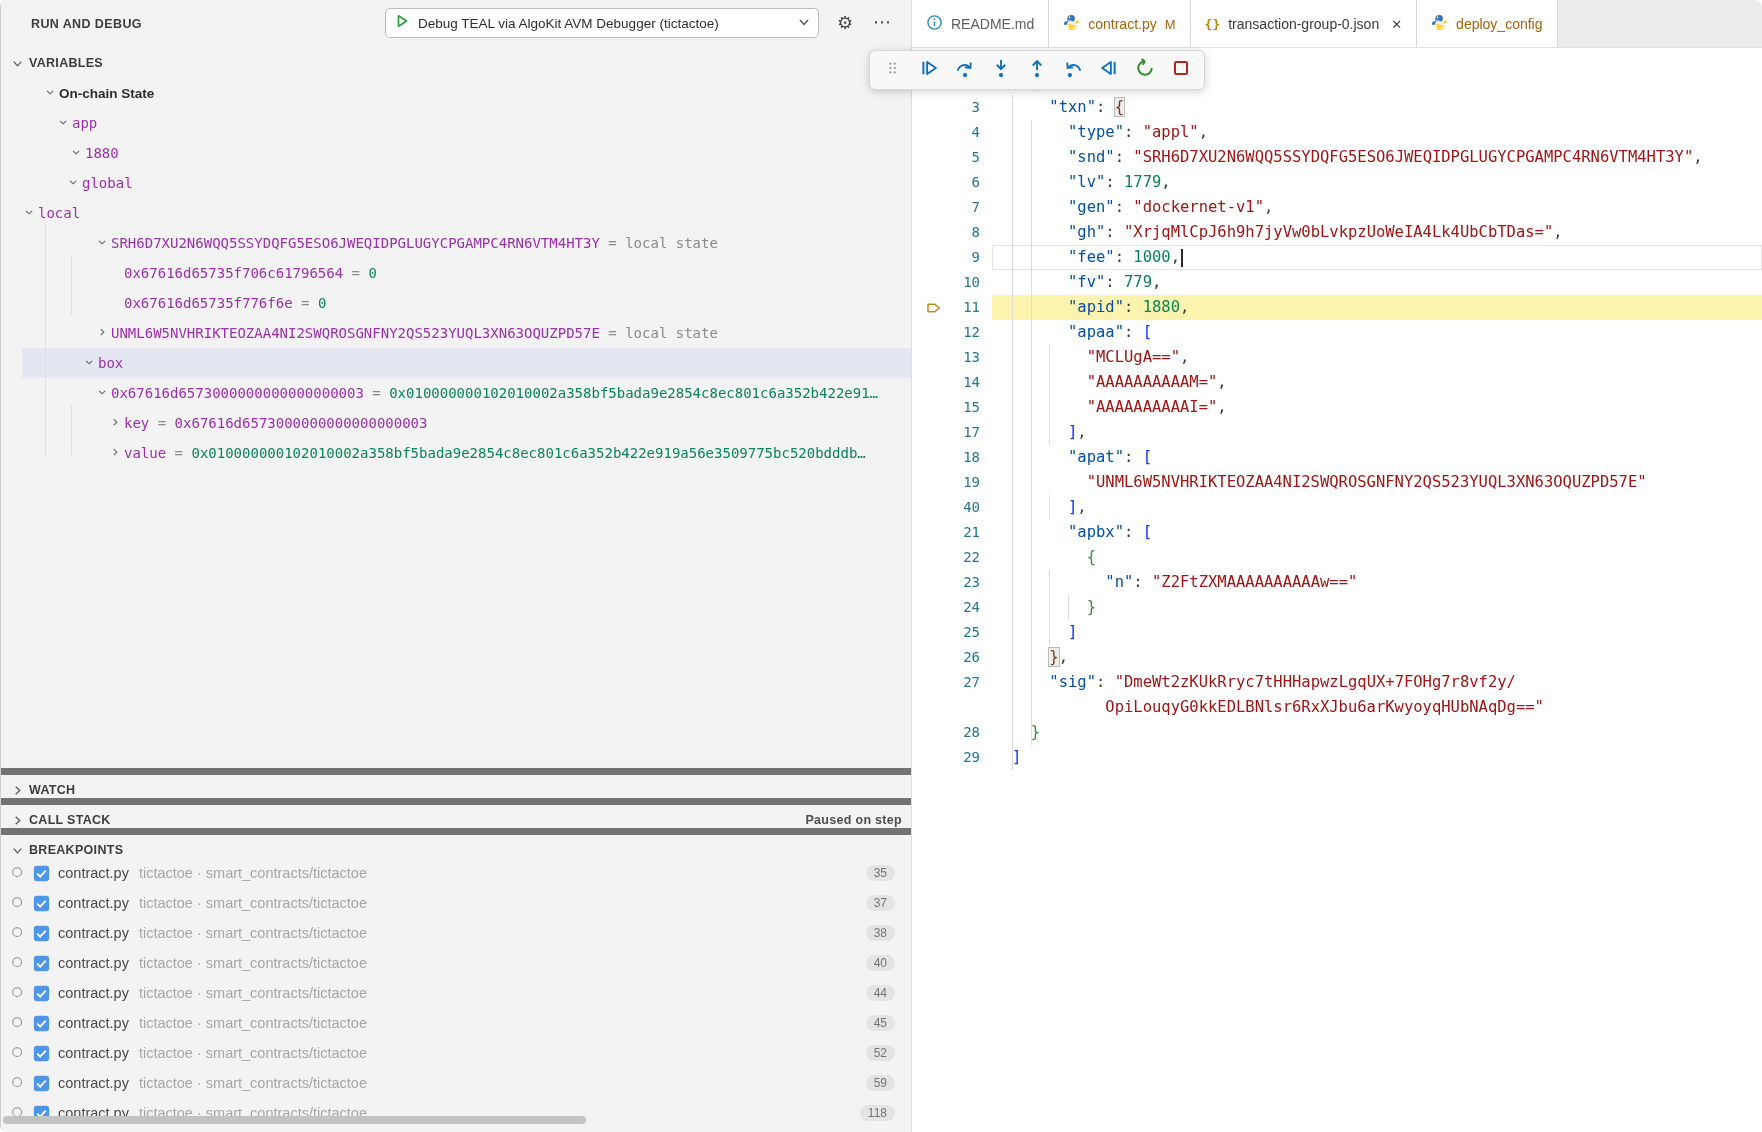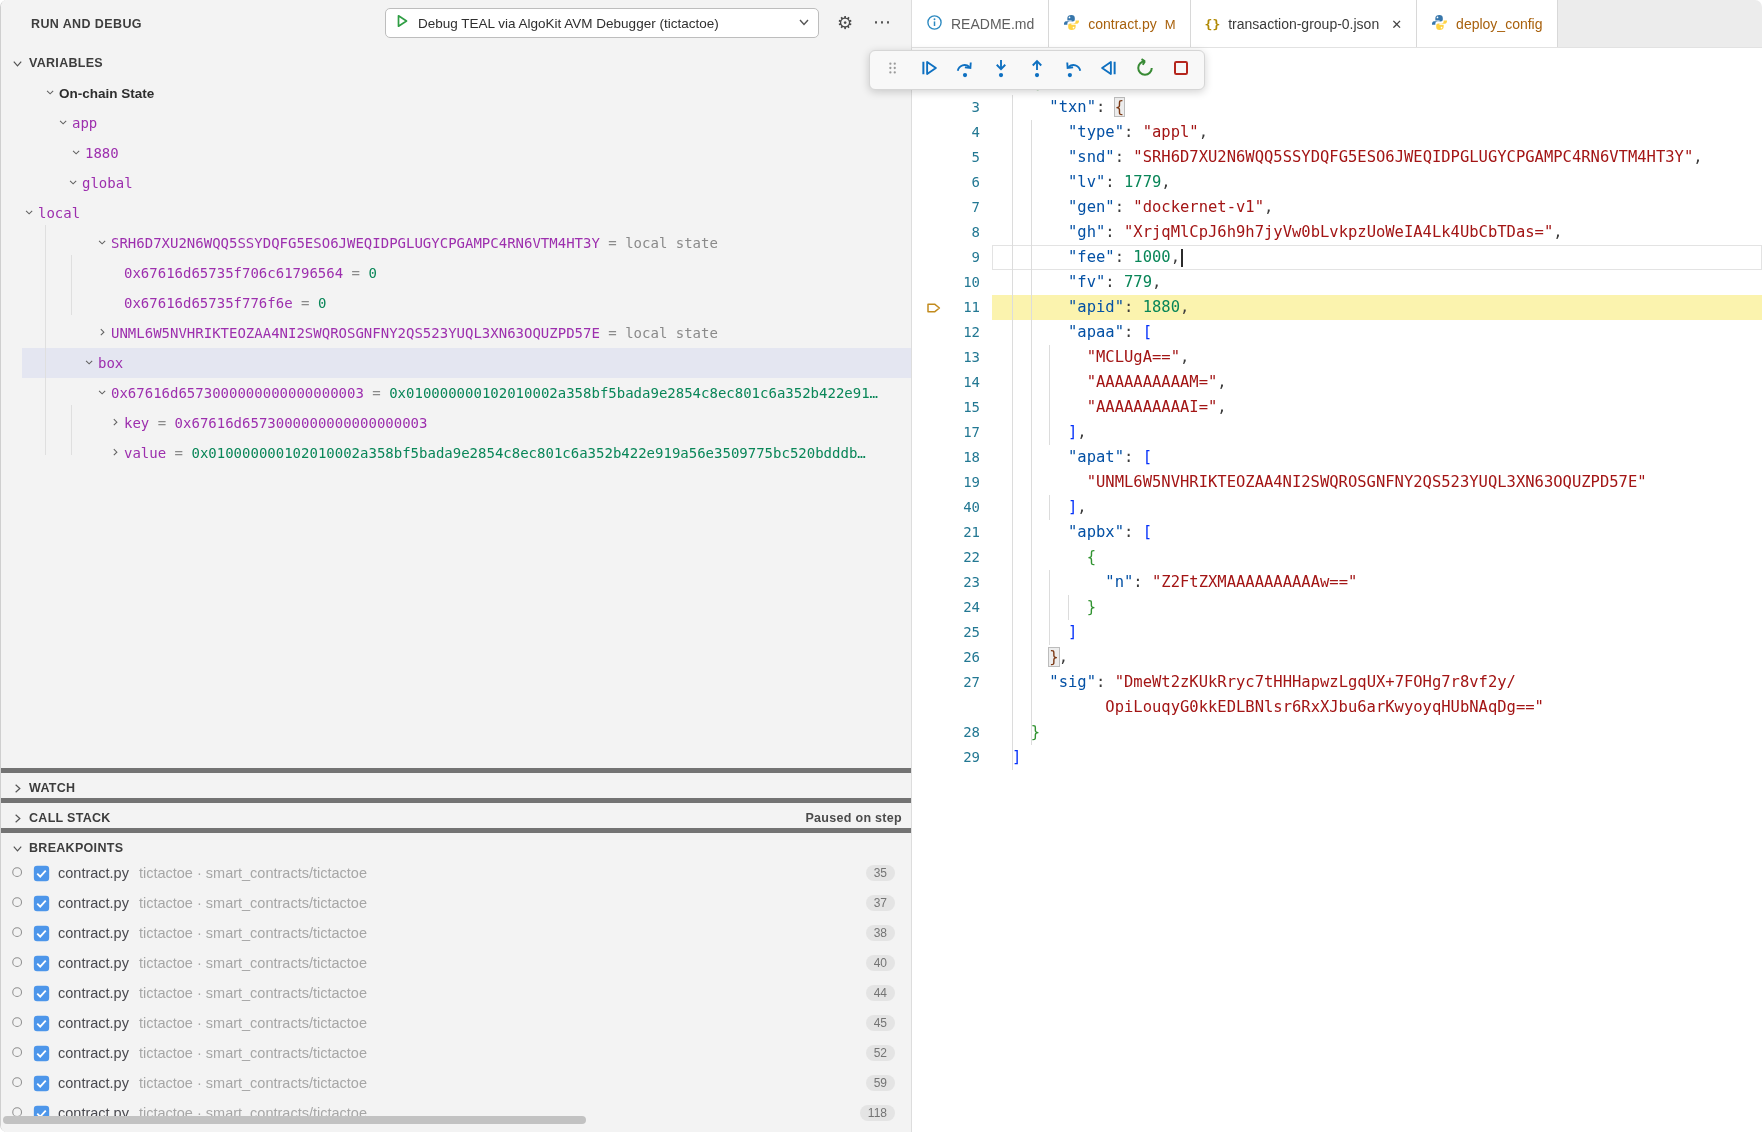--- a/index.html
+++ b/index.html
@@ -27,21 +27,21 @@
   .tab.mod .tab-label,.tab.mod .tab-badge{color:#a8610d;}
   .tab-badge{font-size:13px;}
   .tab-close{font-size:13px;color:#444;margin-left:4px;cursor:pointer;}
   .braces-ico{font-family:"DejaVu Sans Mono",monospace;font-weight:bold;font-size:13px;color:#b08904;}
   
   #sidebar{position:absolute;left:0;top:48px;width:910px;bottom:0;background:#f3f3f3;overflow:hidden;}
   #split-line{position:absolute;left:910px;top:0;width:1px;height:1132px;background:#dddddd;}
   .pane-header{height:30px;display:flex;align-items:center;padding-left:8px;
                font-size:12.5px;font-weight:bold;color:#3d3d3d;letter-spacing:.3px;cursor:pointer;}
   .pane-header .chev{margin-right:4px;}
-  .hdr-sep{border-top:5px solid #737373;}
+  .hdr-sep{border-top:7px solid #737373;}
   #var-rows{position:absolute;left:0;top:30px;width:100%;}
   .trow{height:30px;display:flex;align-items:center;white-space:pre;overflow:hidden;cursor:pointer;
         font-family:"DejaVu Sans Mono",monospace;font-size:14px;margin-left:21px;}
   .trow.selected{background:#e4e6f1;}
   .chev{width:16px;height:16px;flex:none;display:inline-flex;align-items:center;justify-content:center;}
   .t-section{font-family:"Liberation Sans",sans-serif;font-size:13.5px;font-weight:bold;color:#2e2e2e;}
   .t-name{color:#9d2fae;}
   .t-eq{color:#8a8a8a;}
   .v-muted{color:#8a8a8a;}
   .v-green{color:#098658;}

